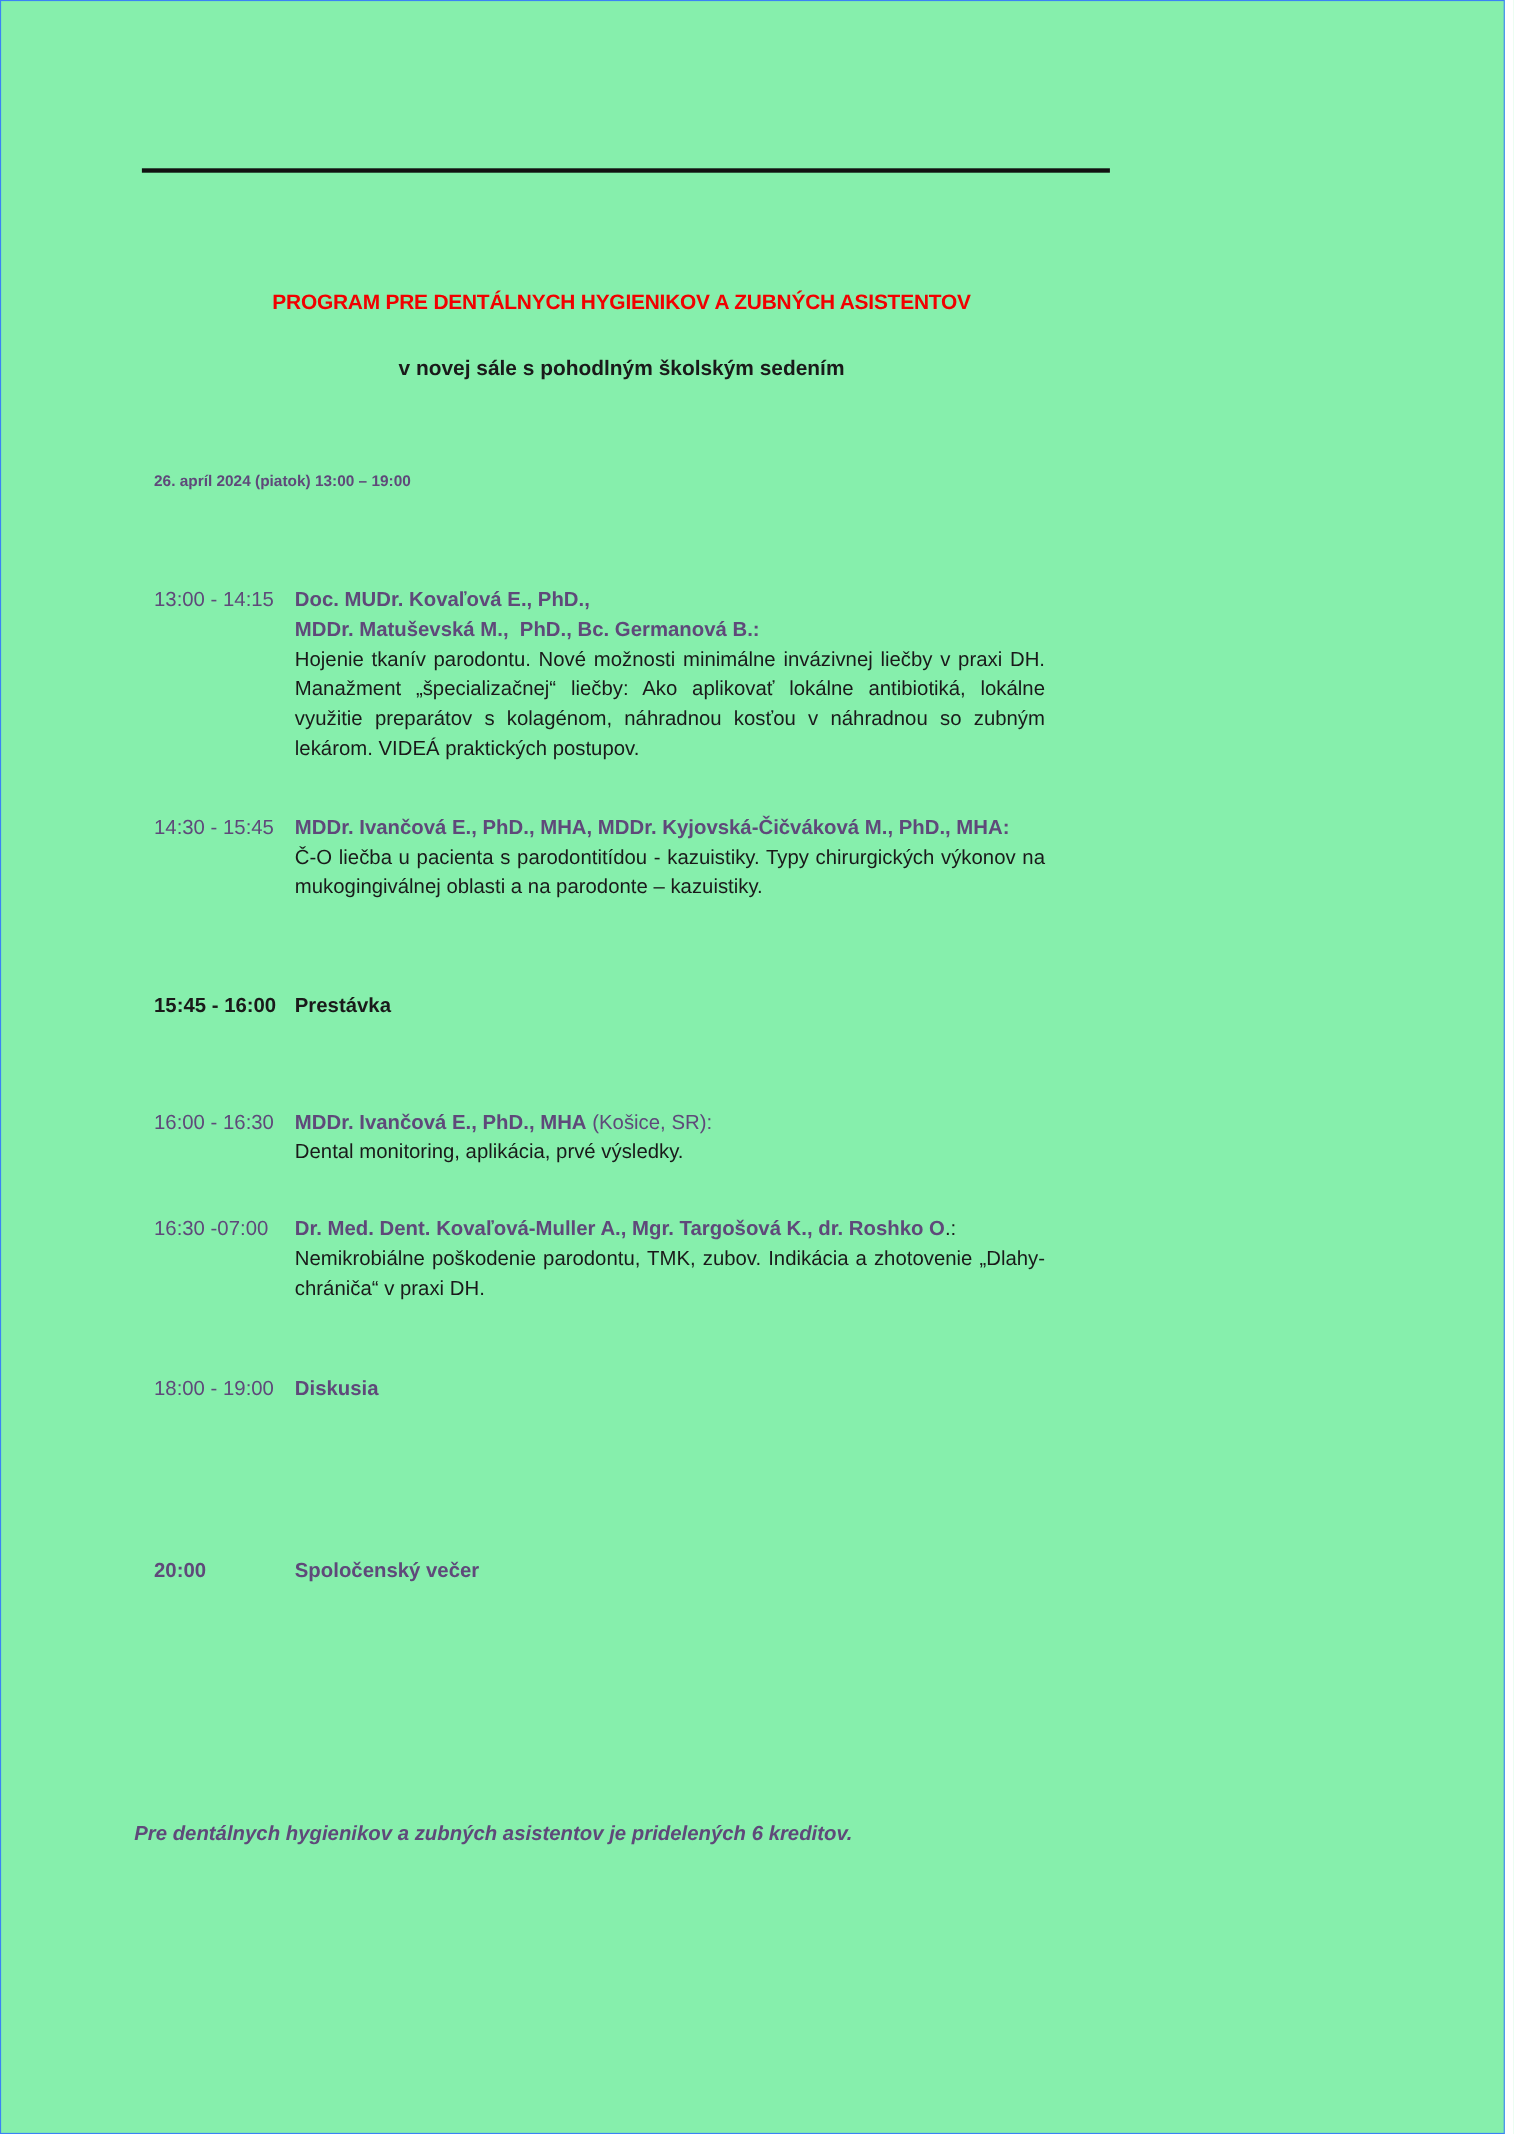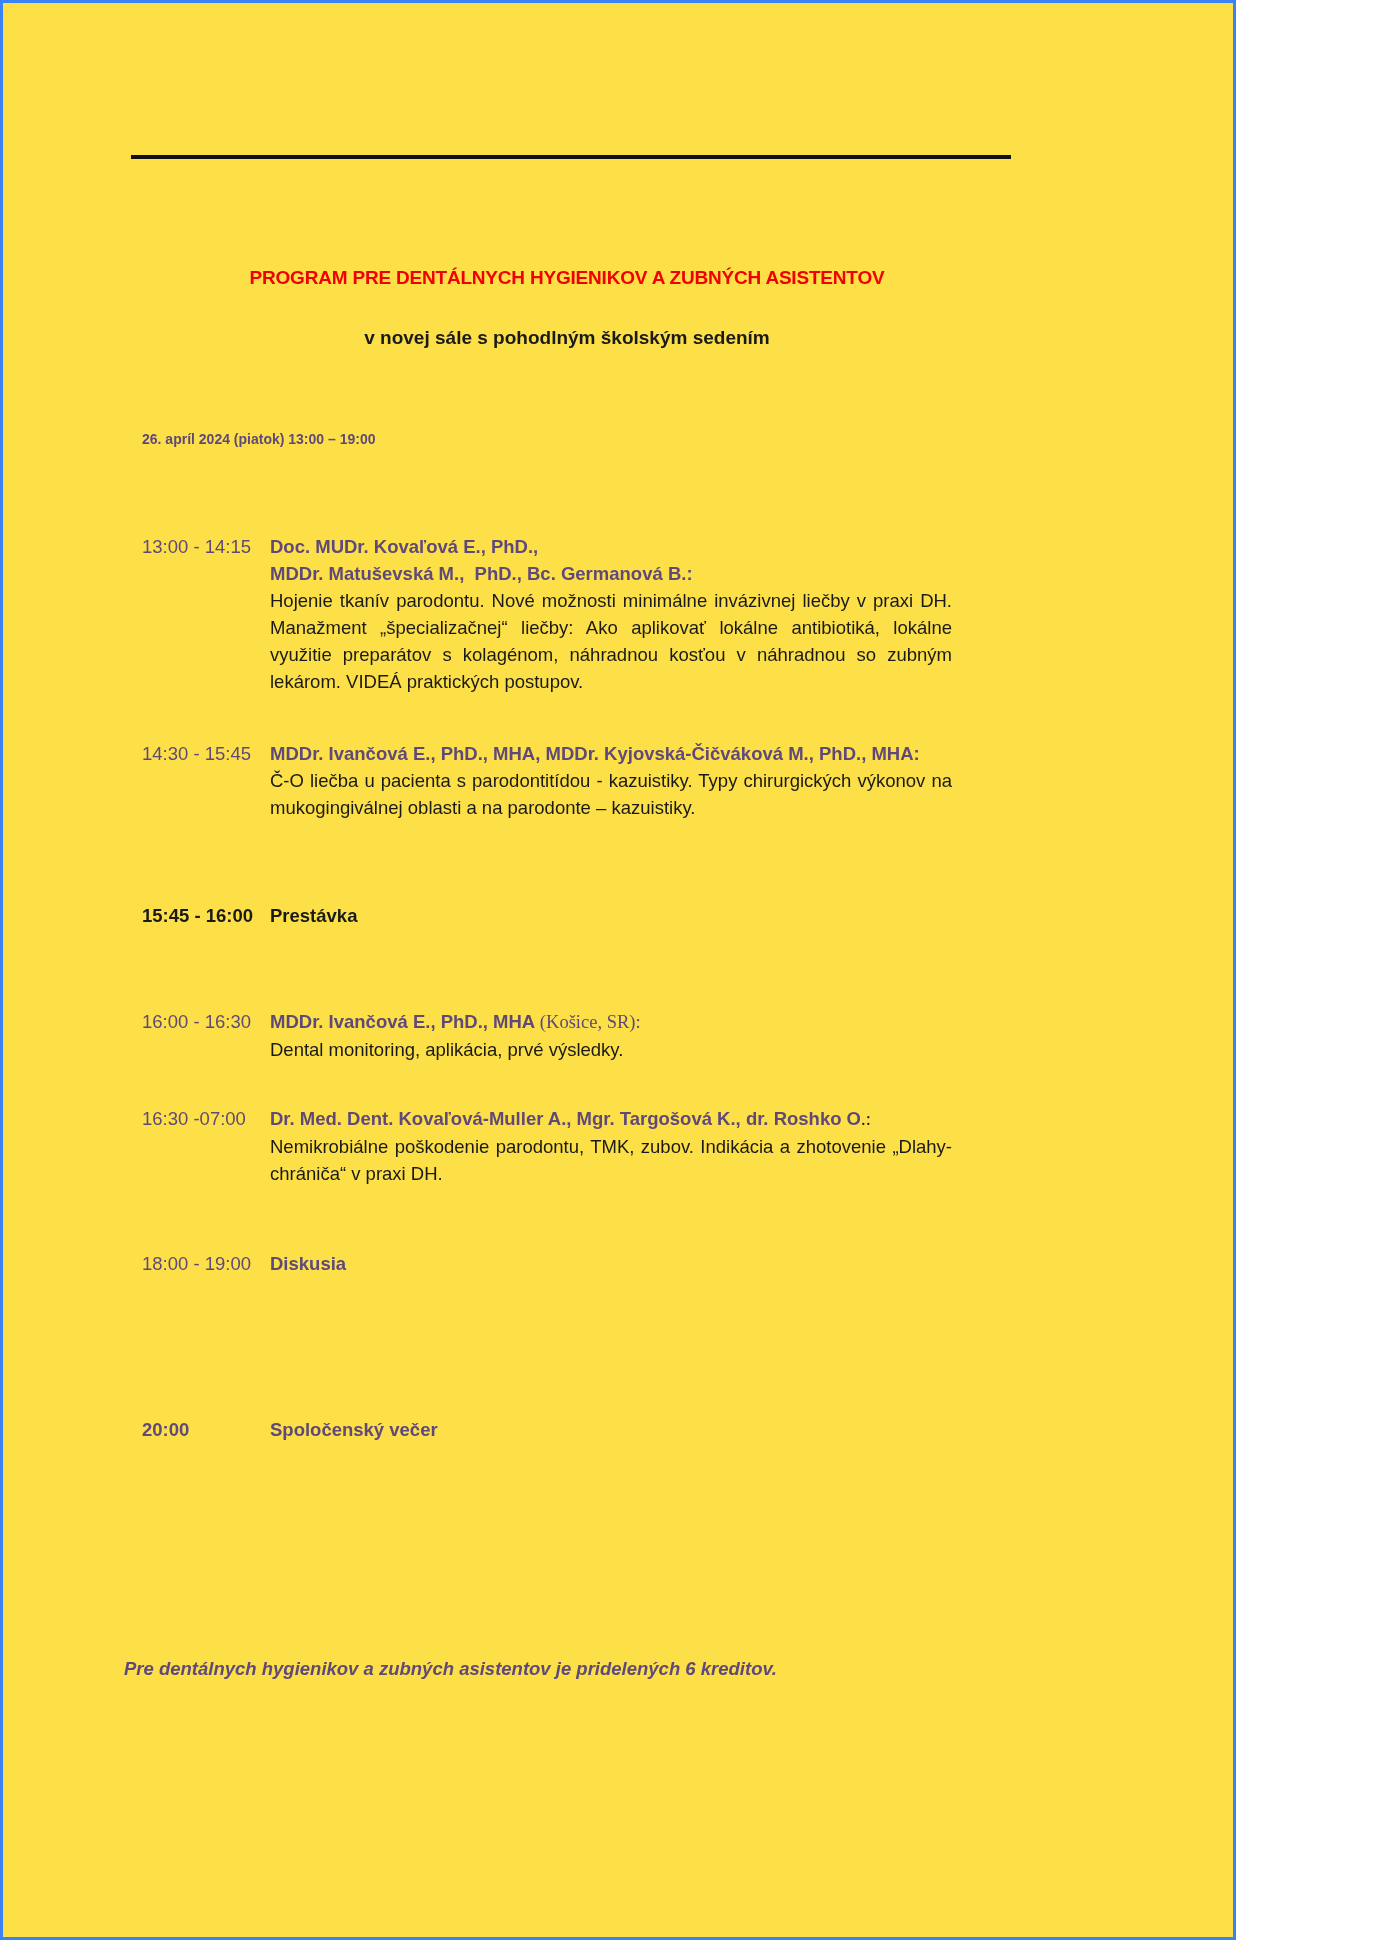--- a/index.html
+++ b/index.html
@@ -1,20 +1,20 @@
 <!DOCTYPE html>
 <html><head>
 <meta charset="utf-8">
 <style>
   html,body{margin:0;padding:0;background:#fff;}
   .page{
     position:relative;
-    width:1236px;height:1940px;
-    background:#fde047;
-    border:3px solid #3b82f6;
+    width:1368px;height:1940px;
+    background:#86efac;
+    border:1px solid #3b82f6;
     box-sizing:border-box;
     font-family:"Liberation Sans","DejaVu Sans",sans-serif;
     color:#1a1a1a;
     overflow:hidden;
   }
   .abs{position:absolute;}
   .top-rule{
     left:128px;top:152px;width:880px;height:4px;
     background:#111111;
   }
@@ -43,21 +43,21 @@
     width:128px;flex:0 0 128px;
     color:#5f497a;
   }
   .time.black-bold{color:#1a1a1a;font-weight:bold;}
   .time.purple-bold{color:#5f497a;font-weight:bold;}
   .content{flex:1 1 auto;width:682px;}
   .speakers{
     color:#5f497a;font-weight:bold;
     white-space:pre-wrap;
   }
-  .speaker-suffix{color:#5f497a;font-weight:normal;font-family:Liberation Serif, serif;}
+  .speaker-suffix{color:#5f497a;font-weight:normal;}
   .speaker-suffix.dark{color:#1a1a1a;}
   .desc{
     color:#1a1a1a;
     text-align:justify;
   }
   .label-bold-black{color:#1a1a1a;font-weight:bold;}
   .label-bold-purple{color:#5f497a;font-weight:bold;}
   .footer-note{
     left:121px;top:1655px;width:800px;
     font-size:18.5px;font-weight:bold;font-style:italic;

